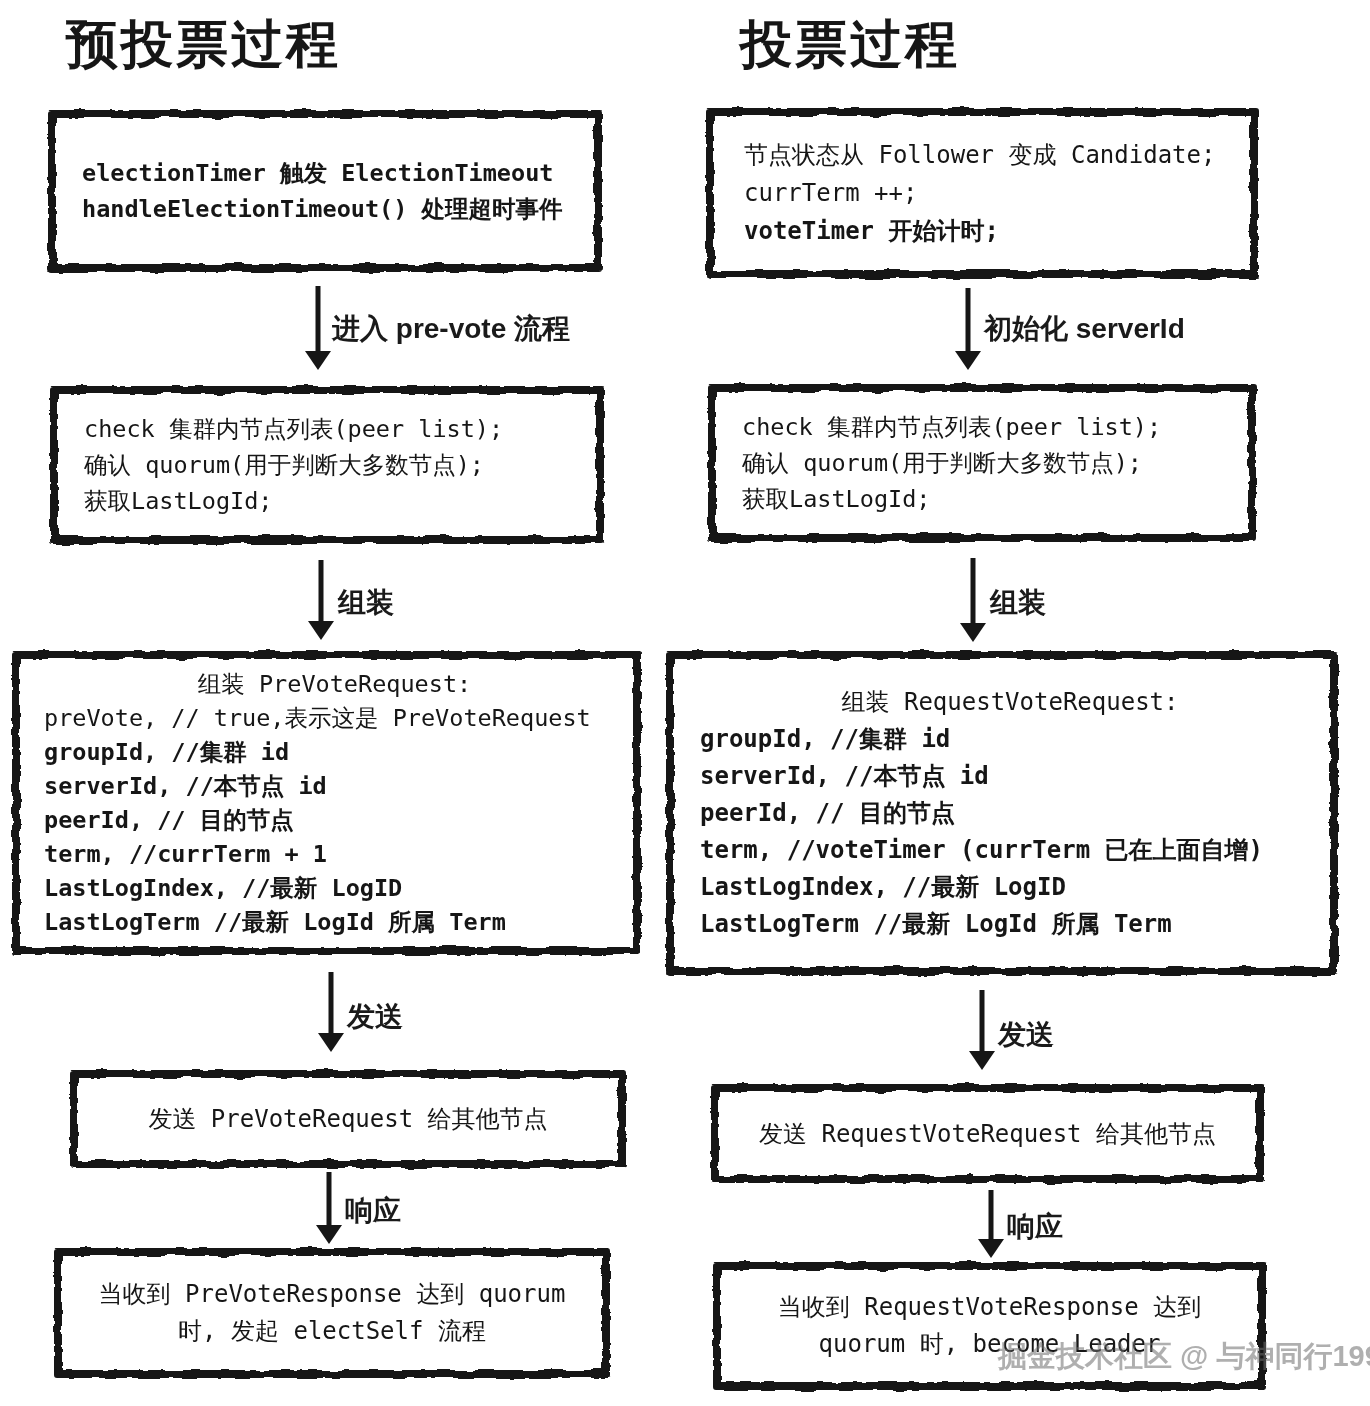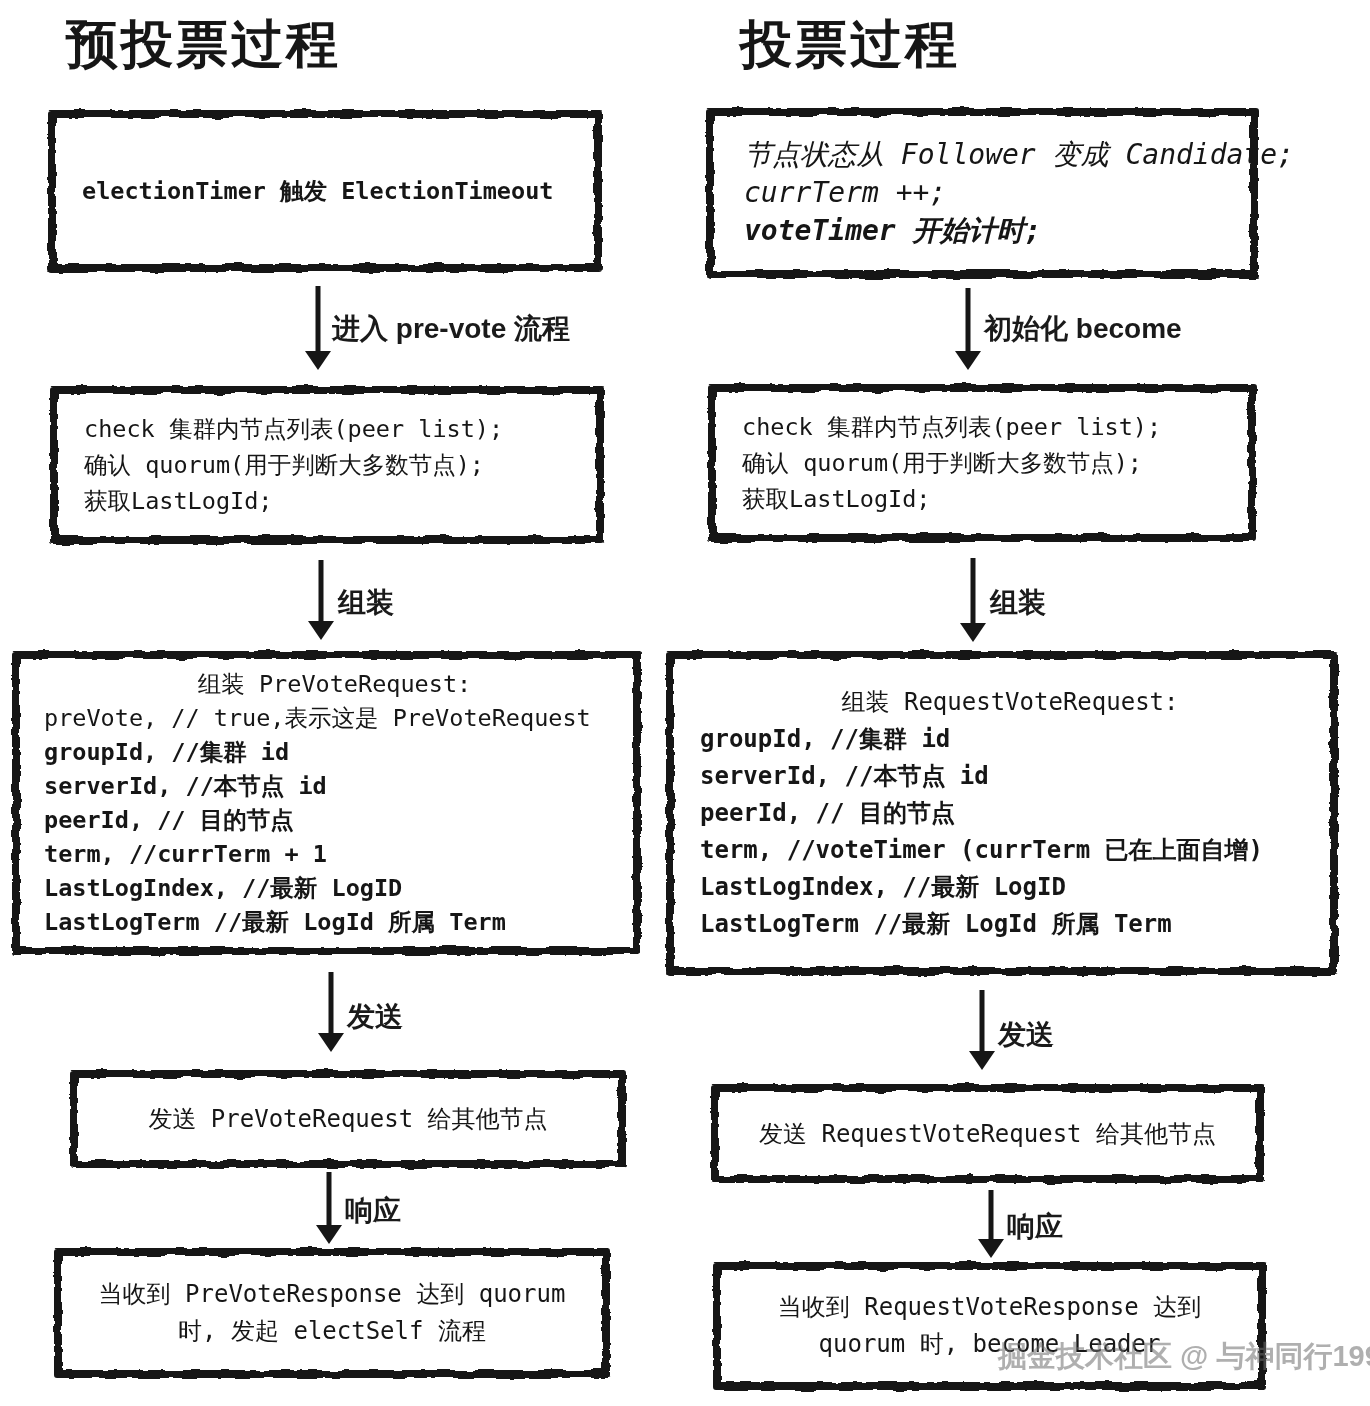--- a/index.html
+++ b/index.html
@@ -20,21 +20,21 @@
     filter:url(#roughen);
     pointer-events:none;
   }
   .box-content{
     position:absolute;inset:10px;display:flex;flex-direction:column;
     justify-content:center;
   }
   .line{white-space:nowrap;font-size:23.5px;line-height:34px;}
   .lh36 .line{line-height:36px;}
   .lh37 .line{line-height:37px;font-size:24px;}
-  .lh38 .line{line-height:38px;font-size:28px;font-style:italic;}
+  .lh38 .line{line-height:38px;font-size:24px;}
   .f24 .line{font-size:24px;}
   .b{font-weight:bold;}
   .ctr{text-align:center;}
   .padl22 .box-content{padding-left:22px;padding-right:6px;}
   .padl26 .box-content{padding-left:26px;padding-right:6px;}
   .padl20 .box-content{padding-left:20px;padding-right:4px;}
   .varrow{position:absolute;width:28px;}
   .varrow .shaft{
     position:absolute;left:50%;transform:translateX(-50%);
     top:0;bottom:15px;width:5px;background:#161616;
@@ -65,20 +65,21 @@
     <feTurbulence type="fractalNoise" baseFrequency="0.045 0.09" numOctaves="3" seed="7" result="n"></feTurbulence>
     <feDisplacementMap in="SourceGraphic" in2="n" scale="6" xChannelSelector="R" yChannelSelector="G"></feDisplacementMap>
   </filter>
 </svg>
 
 <div class="col-title" style="left:66px;top:10px;width:520px;">预投票过程</div>
 
 <div class="box padl22 lh36" style="left:50px;top:112px;width:550px;height:158px;font-weight:bold;">
   <div class="box-content">
     <div class="line">electionTimer 触发 ElectionTimeout</div>
+    <div class="line">handleElectionTimeout() 处理超时事件</div>
   </div>
 </div>
 
 <div class="varrow" style="left:304px;top:286px;height:84px;">
   <div class="shaft"></div>
   <div class="head"></div>
 </div>
 <div class="arrow-label" style="left:332px;top:310px;">进入 pre-vote 流程</div>
 
 <div class="box padl22 lh36" style="left:52px;top:388px;width:550px;height:154px;">
@@ -140,21 +141,21 @@
     <div class="line">节点状态从 Follower 变成 Candidate;</div>
     <div class="line">currTerm ++;</div>
     <div class="line b">voteTimer 开始计时;</div>
   </div>
 </div>
 
 <div class="varrow" style="left:954px;top:288px;height:82px;">
   <div class="shaft"></div>
   <div class="head"></div>
 </div>
-<div class="arrow-label" style="left:984px;top:310px;">初始化 become</div>
+<div class="arrow-label" style="left:984px;top:310px;">初始化 serverId</div>
 
 <div class="box padl22 lh36" style="left:710px;top:386px;width:544px;height:154px;">
   <div class="box-content">
     <div class="line">check 集群内节点列表(peer list);</div>
     <div class="line">确认 quorum(用于判断大多数节点);</div>
     <div class="line">获取LastLogId;</div>
   </div>
 </div>
 
 <div class="varrow" style="left:959px;top:558px;height:84px;">

